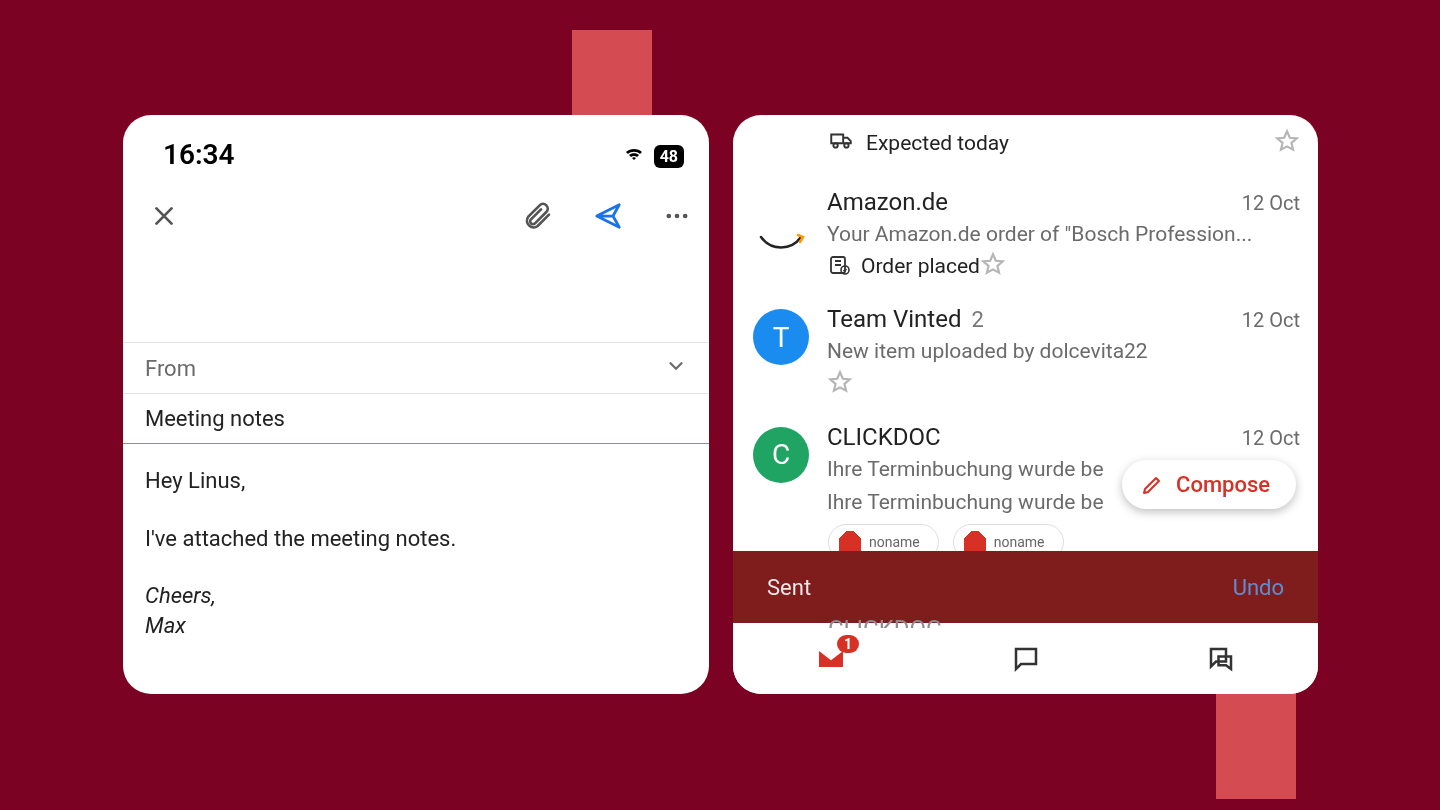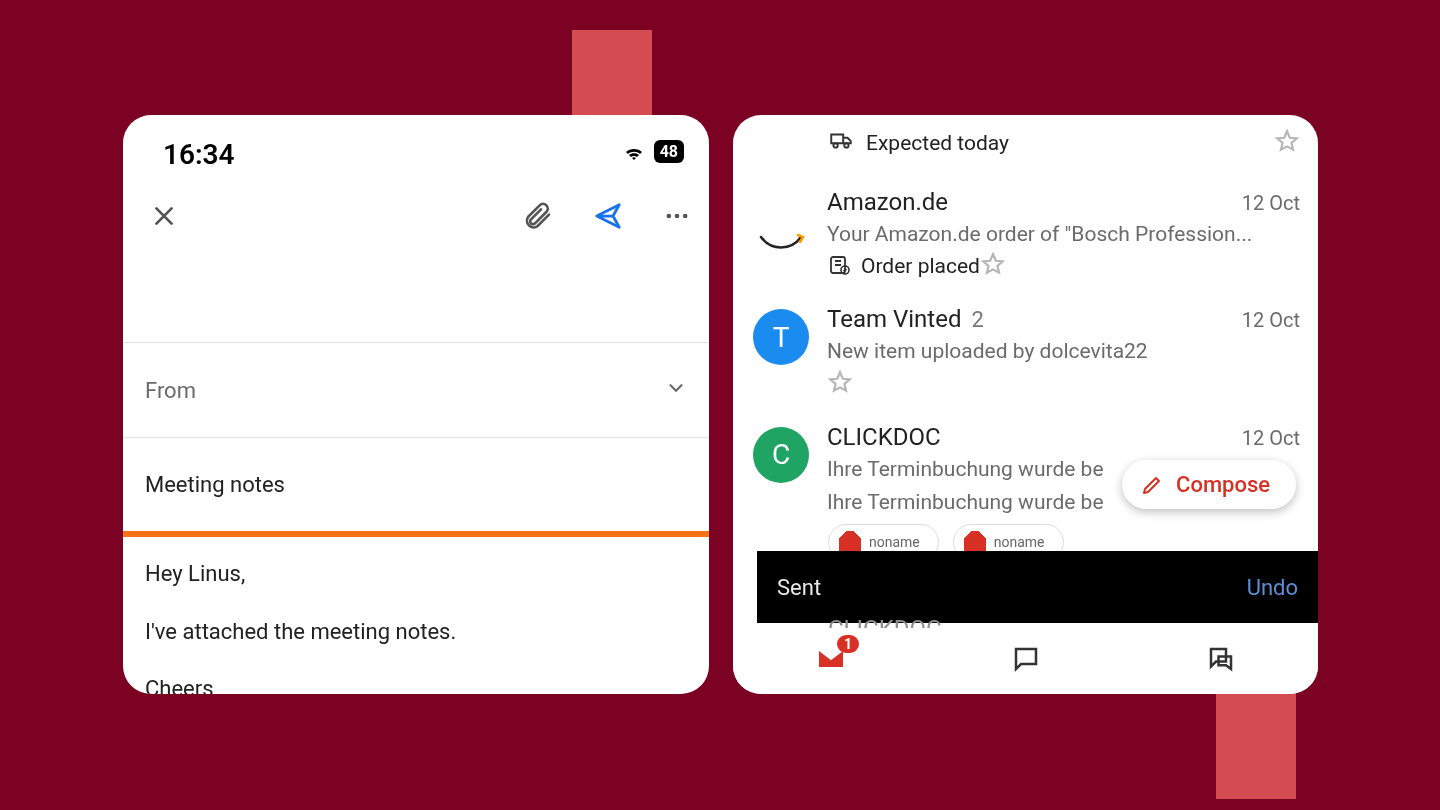--- a/index.html
+++ b/index.html
@@ -38,49 +38,49 @@
     border-left: 40px solid transparent; border-right: 40px solid transparent;
     border-bottom: 45px solid #d44c52;
   }
 
   
   .status-bar {
     display: flex; align-items: center; justify-content: space-between;
     padding: 18px 25px 0 40px; height: 60px;
   }
   .status-time { font-size: 28px; font-weight: 600; }
-  .status-right { display: flex; align-items: flex-start; gap: 8px; }
+  .status-right { display: flex; align-items: flex-end; gap: 8px; }
   .wifi-icon svg { width: 24px; height: 24px; }
   .battery-badge {
     background: #000; color: #fff; font-size: 16px; font-weight: 700;
     padding: 2px 6px; border-radius: 6px;
   }
   .toolbar {
     display: flex; align-items: center; justify-content: space-between;
     padding: 25px 18px 30px 28px;
   }
   .toolbar-right { display: flex; align-items: center; gap: 40px; }
   .icon-btn { background: none; border: none; cursor: pointer; display:flex; align-items:center; }
 
   .row {
     border-top: 1px solid #e2e2e2;
-    padding: 34px 22px;
+    padding: 12px 22px;
     display: flex; align-items: center; justify-content: space-between;
   }
   .from-label { color: #6b6b6b; font-size: 22px; }
   .chevron svg { width: 22px; height: 22px; stroke: #6b6b6b; }
   .subject { font-size: 22px; color: #222; }
   .body {
-    border-top: 6px solid #f97316;
+    border-top: 1px solid #f97316;
     padding: 22px 22px 0 22px;
     font-size: 22px; color: #222;
     line-height: 1.35;
   }
   .body p { margin-bottom: 28px; }
-  .body p.signoff { margin-bottom: 0; }
+  .body p.signoff { margin-bottom: 0; font-style: italic; }
 
   
   .inbox { position: relative; height: 100%; }
   .first-meta {
     display:flex; align-items:center; justify-content: space-between;
     padding: 12px 18px 18px 95px;
   }
   .meta-left { display:flex; align-items:center; gap:12px; color:#222; font-size:21px; }
   .star svg { width:26px; height:26px; stroke:#b5b5b5; fill:none; stroke-width:2; }
 
@@ -123,23 +123,23 @@
     position:absolute; right:22px; top: 345px;
     background:#fff; border-radius:30px; padding:12px 26px 12px 18px;
     display:flex; align-items:center; gap:12px;
     box-shadow: 0 3px 10px rgba(0,0,0,.25);
     font-size:22px; color:#d93025; font-weight:500; cursor:pointer;
   }
   .compose-fab svg { width:24px; height:24px; stroke:#d93025; }
 
   .snackbar {
     position:absolute; left:0; right:0; top:436px; height:72px;
-    background:#000000; color:#e9e9e9;
+    background:#7f1d1d; color:#e9e9e9;
     display:flex; align-items:center; justify-content:space-between;
-    padding:0 20px; font-size:22px;margin-left:24px;
+    padding:0 34px; font-size:22px;
   }
   .snackbar .undo { color:#5a8fd6; cursor:pointer; }
 
   .below-snack {
     position:absolute; left:95px; top:500px; color:#8e8e8e; font-size:24px;
   }
 
   .bottom-nav {
     position:absolute; bottom:0; left:0; right:0; height:66px;
     background:#fff; display:flex; align-items:center; justify-content:space-around;

